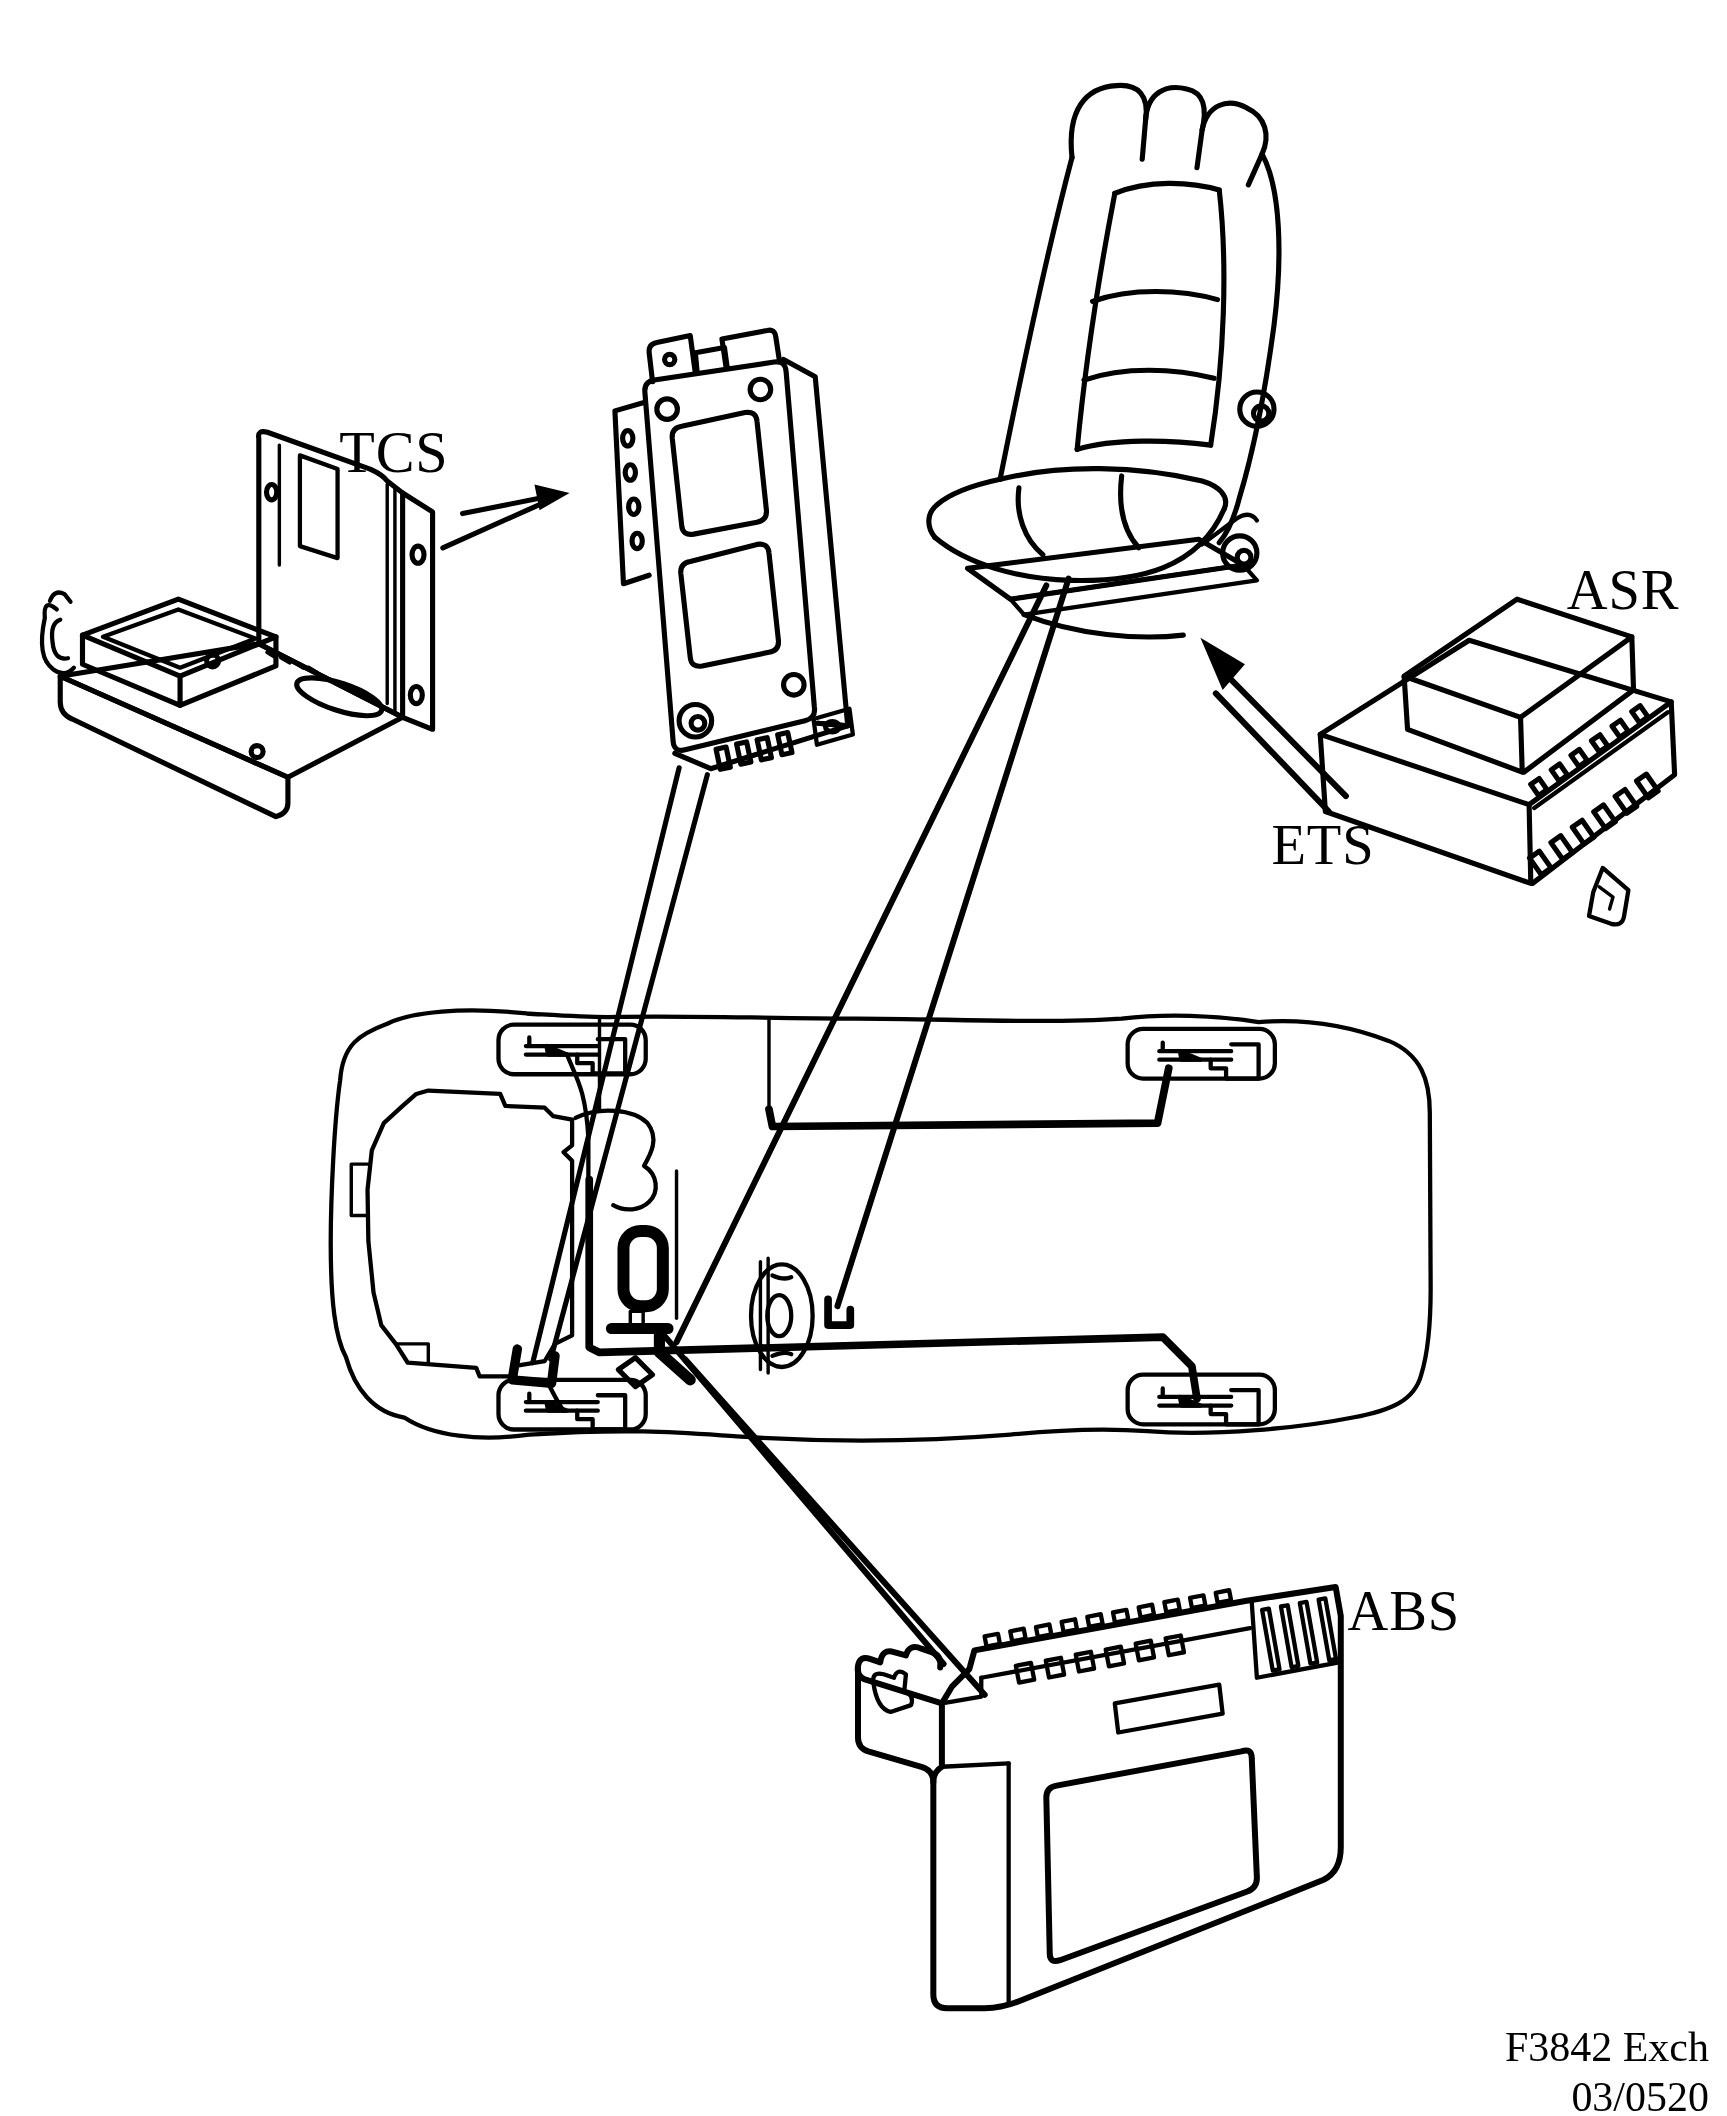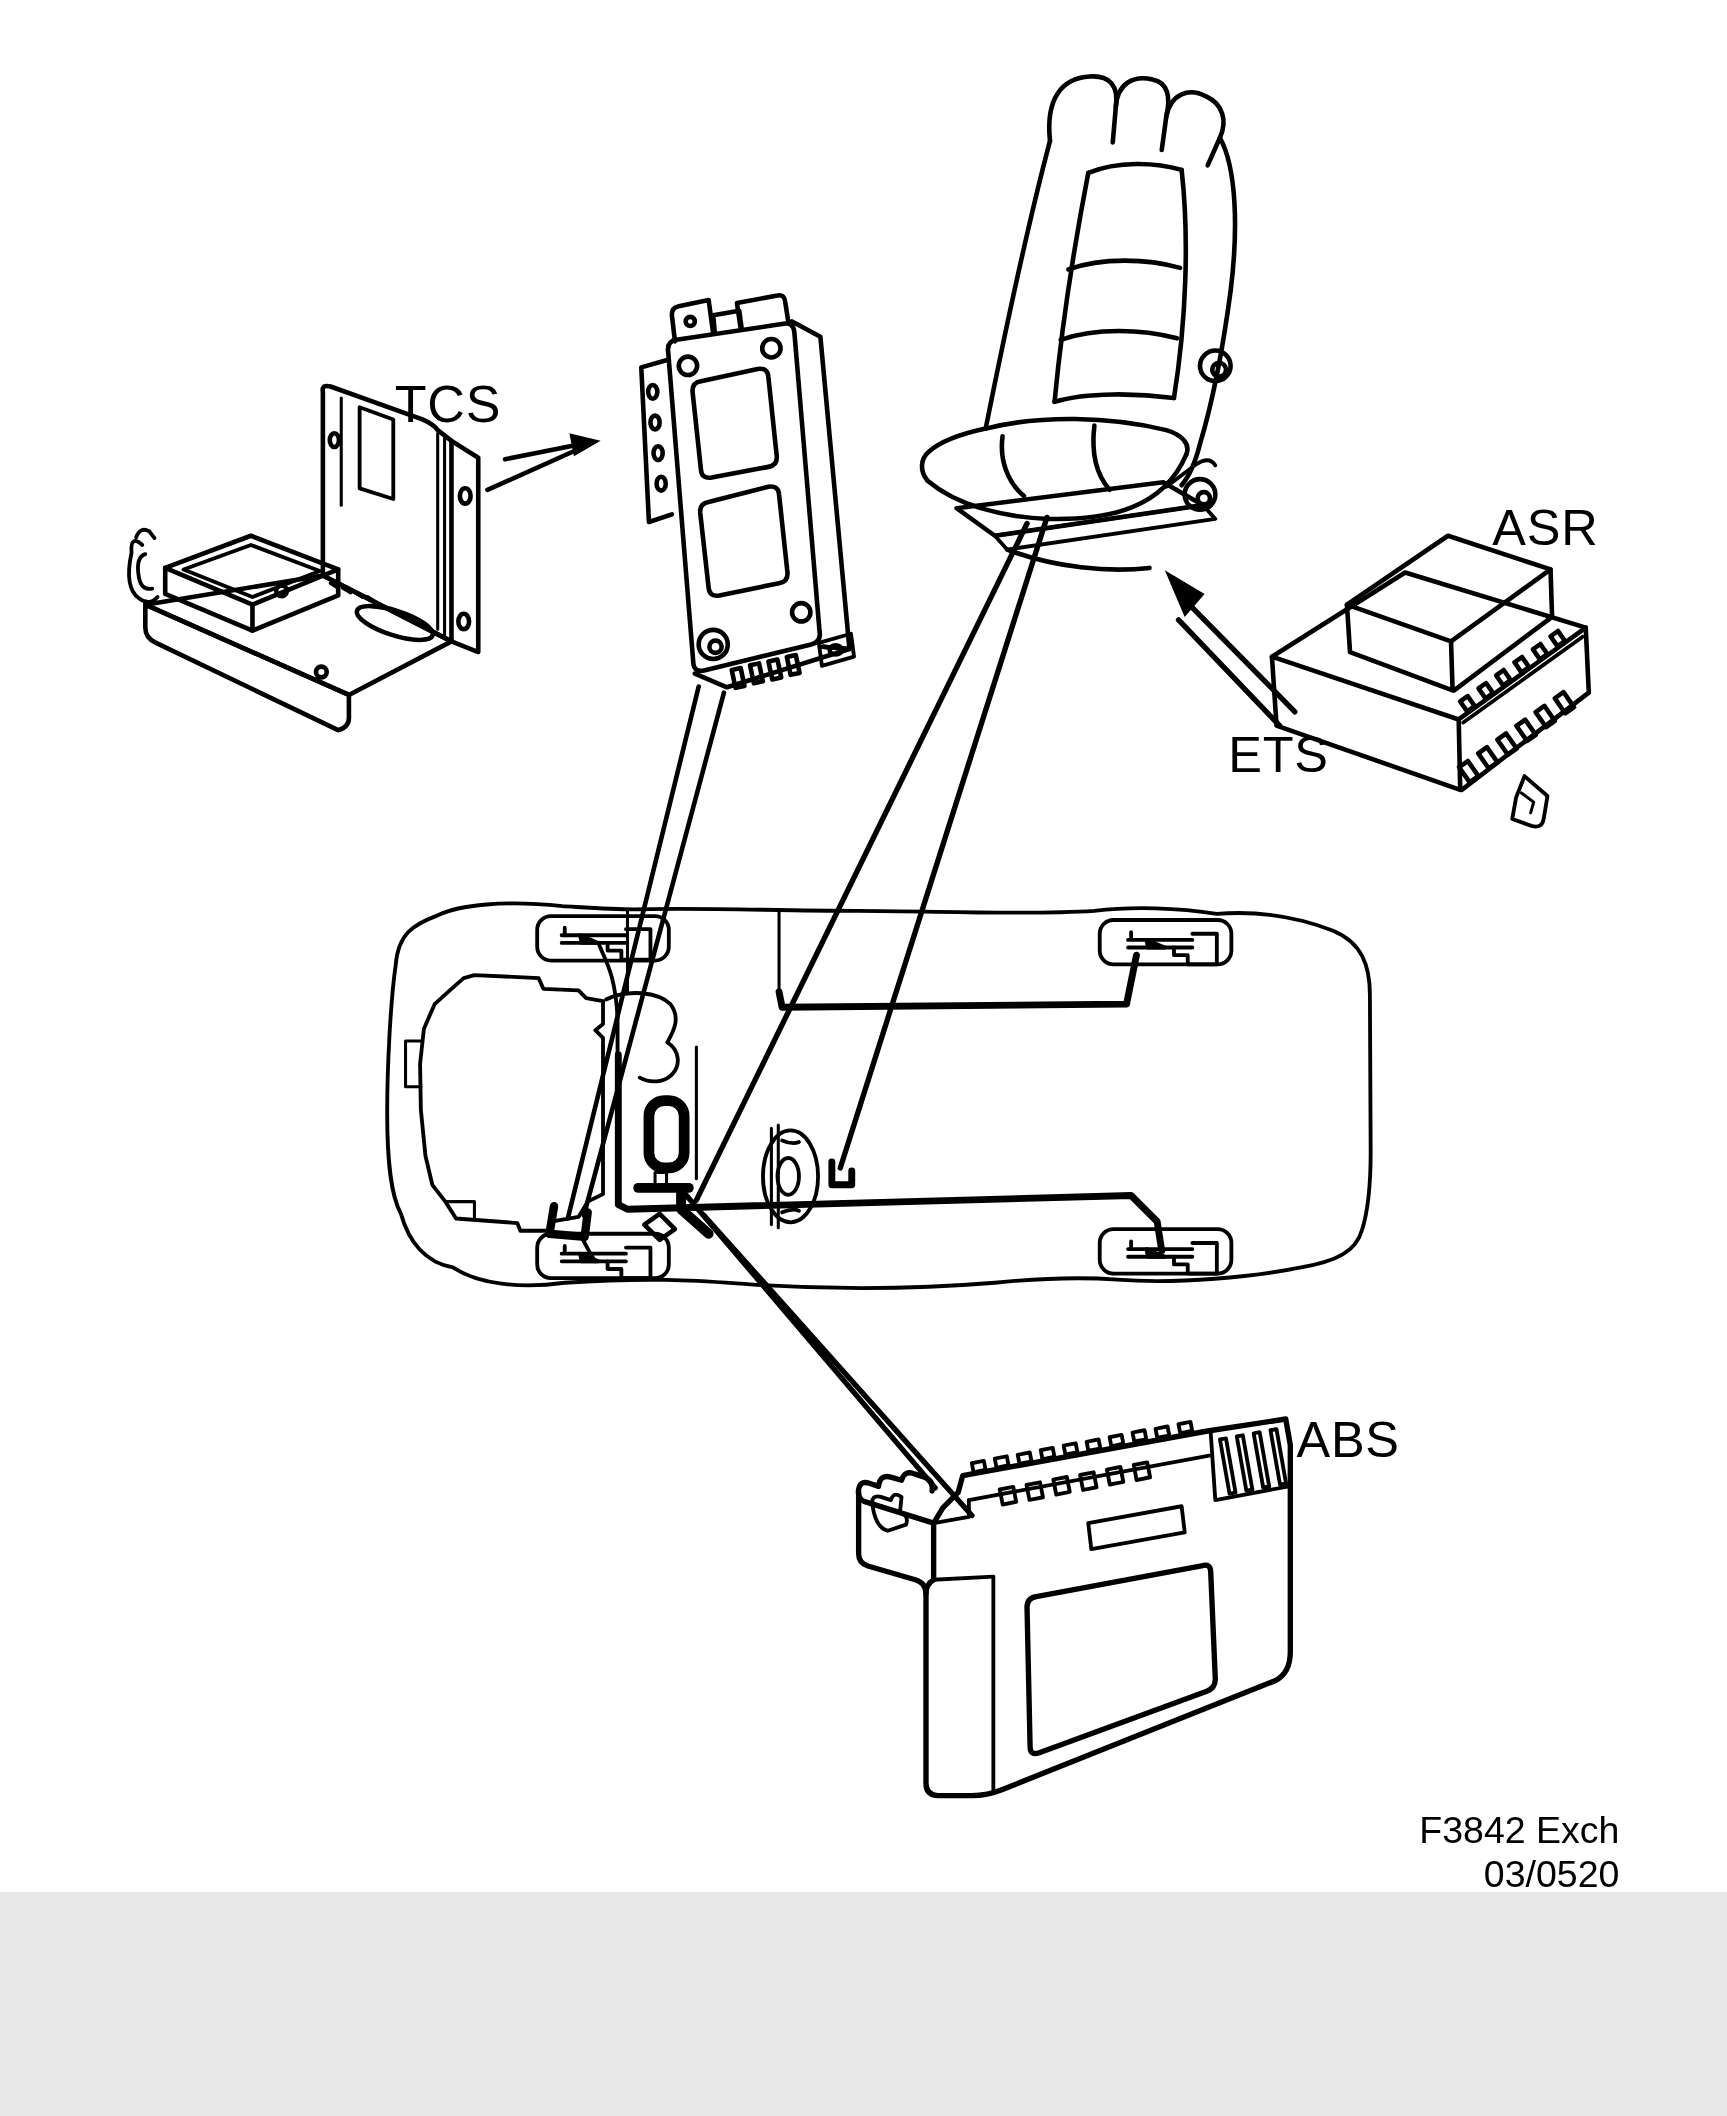--- a/index.html
+++ b/index.html
@@ -1,20 +1,20 @@
 <!DOCTYPE html>
 <html style="font-size:13.7px"><head>
 <meta charset="utf-8">
 <style>
   html,body{margin:0;padding:0;background:#e8e8e8;}
   .stage{
     position:relative;
-    width:1728px;height:1892px;
+    width:1728px;height:2116px;
     background:#ffffff;
-    font-family:Liberation Sans, sans-serif;
+    font-family:Liberation Serif, serif;
     overflow:hidden;
   }
   .stage svg{position:absolute;left:0;top:0;width:100%;height:100%;}
   svg path, svg rect, svg circle, svg ellipse, svg line, svg polyline, svg polygon{
     vector-effect:none;
   }
   text{fill:#000;}
   .lbl{font-size:68px;letter-spacing:1px;}
   .lbl-small{font-size:66px;letter-spacing:1px;}
   .footer-text{font-size:49px;}

